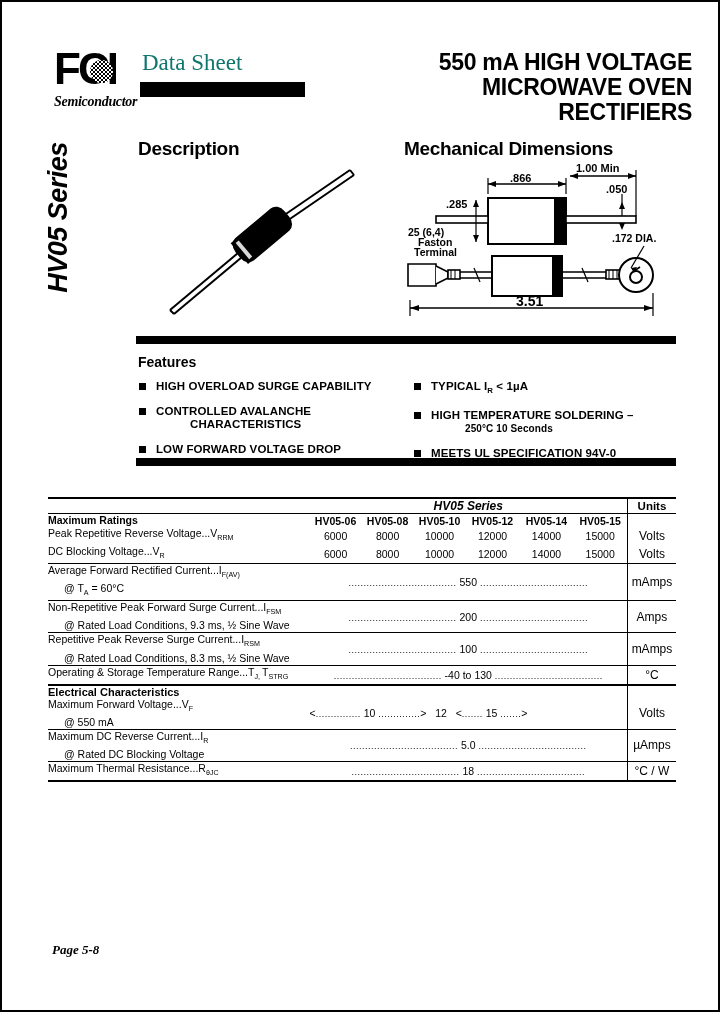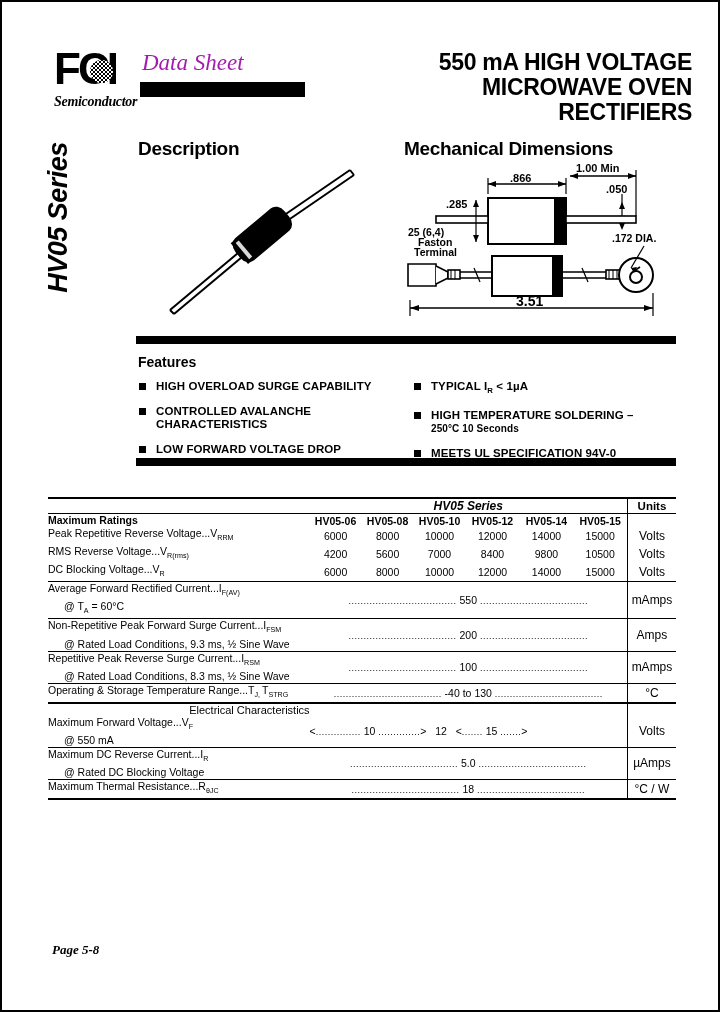--- a/index.html
+++ b/index.html
@@ -64,23 +64,22 @@
     font-weight: bold;
     font-size: 14px;
     letter-spacing: -0.3px;
     color: #000;
   }
   .data-sheet {
     position: absolute;
     left: 140px;
     top: 48px;
     font-family: "Liberation Serif", serif;
-    font-style: italic;
     font-size: 23px;
-    color: #a21caf;
+    color: #0f766e;
   }
   .data-sheet-rule {
     position: absolute;
     left: 138px;
     top: 80px;
     width: 165px;
     height: 15px;
     background: #000;
   }
   .main-title {
@@ -188,20 +187,21 @@
     position: absolute;
     left: 0;
     top: 3px;
     width: 7px;
     height: 7px;
     background: #000;
   }
   .feat-item .sub {
     display: block;
     font-weight: bold;
+    margin-left: 34px;
   }
   .feat-item .small {
     font-weight: bold;
     font-size: 10px;
   }
   sub { font-size: 0.68em; }
 
   
   .spec {
     position: absolute;
@@ -265,24 +265,23 @@
   .dotspan {
     text-align: center;
     font-size: 10.5px;
     letter-spacing: 0;
     white-space: nowrap;
     padding: 4px 0;
   }
   .dots { letter-spacing: 0.5px; font-size: 9px; }
   .vf-row { text-align: left; font-size: 10.5px; white-space: nowrap; padding: 4px 0;}
   .secthead {
-    font-weight: normal;
+    font-weight: bold;
     font-size: 11px;
     padding: 5px 2px 3px 4px;
-    text-align: right;
   }
 
   
   .footer {
     position: absolute;
     left: 50px;
     top: 940px;
     font-family: "Liberation Serif", serif;
     font-style: italic;
     font-weight: bold;
@@ -499,32 +498,20 @@
         </td>
         <td class="cell-val">6000</td>
         <td class="cell-val">8000</td>
         <td class="cell-val">10000</td>
         <td class="cell-val">12000</td>
         <td class="cell-val">14000</td>
         <td class="cell-val">15000</td>
         <td class="cell-units vline">Volts</td>
       </tr>
 
-      <tr>
-        <td class="cell-name">
-          <span>RMS Reverse Voltage...V</span><sub>R(rms)</sub>
-        </td>
-        <td class="cell-val">4200</td>
-        <td class="cell-val">5600</td>
-        <td class="cell-val">7000</td>
-        <td class="cell-val">8400</td>
-        <td class="cell-val">9800</td>
-        <td class="cell-val">10500</td>
-        <td class="cell-units vline">Volts</td>
-      </tr>
 
       <tr>
         <td class="cell-name">
           <span>DC Blocking Voltage...V</span><sub>R</sub>
         </td>
         <td class="cell-val">6000</td>
         <td class="cell-val">8000</td>
         <td class="cell-val">10000</td>
         <td class="cell-val">12000</td>
         <td class="cell-val">14000</td>

